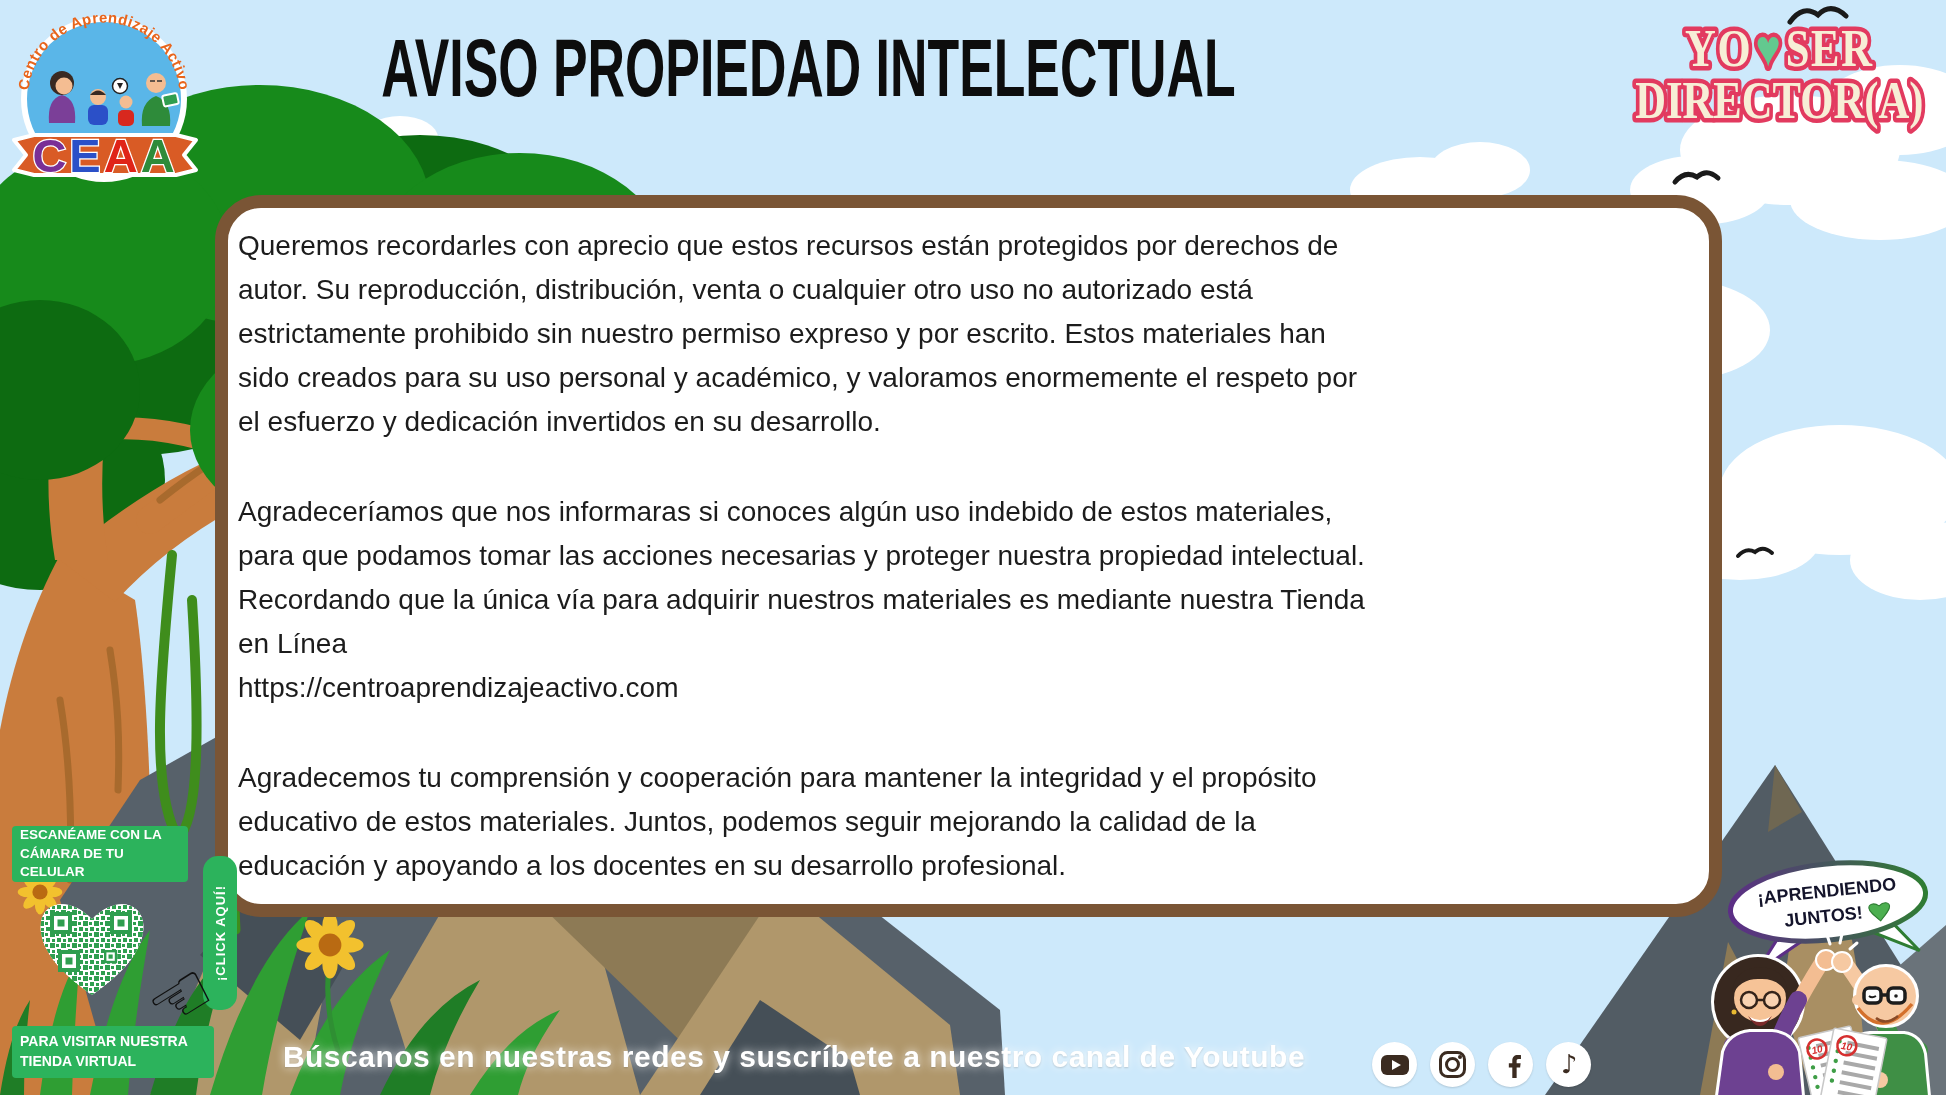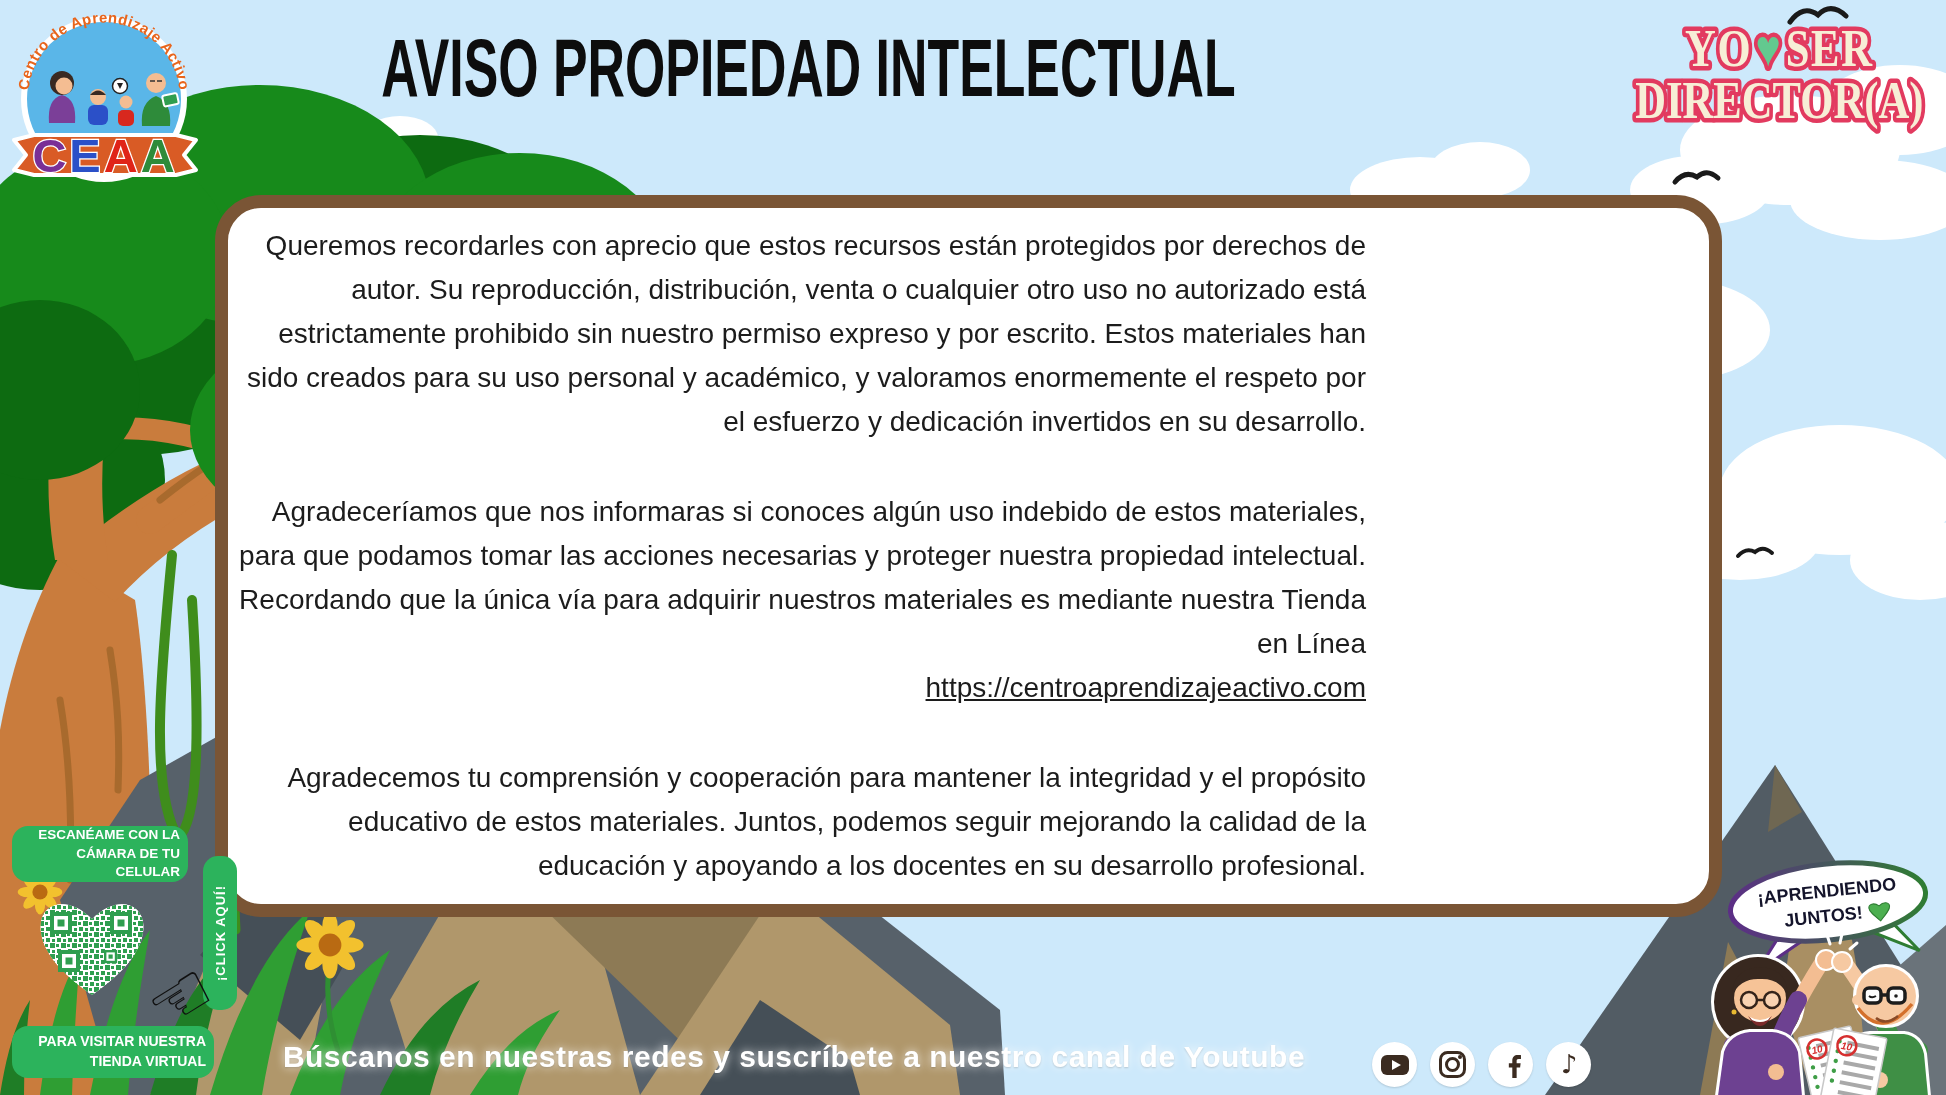--- a/index.html
+++ b/index.html
@@ -3,38 +3,38 @@
 <meta charset="utf-8">
 <style>
   html,body{margin:0;padding:0;background:#9db8c9;}
   .stage{position:relative;width:1946px;height:1095px;background:#cde9fb;overflow:hidden;
          font-family:"Liberation Sans",sans-serif;}
   .scene{position:absolute;left:0;top:0;z-index:1;}
 
   
   .card{position:absolute;left:215px;top:195px;width:1507px;height:722px;background:#ffffff;
         border:13px solid #7a5535;border-radius:46px;box-sizing:border-box;z-index:2;}
-  .card-inner{padding-top:16px;margin-left:10px;width:1128px;text-align:right;color:#1c1c1c;
+  .card-inner{padding-top:16px;margin-left:10px;width:1128px;text-align:left;color:#1c1c1c;
         font-size:28px;line-height:44px;}
   .card-inner p{margin:0;}
   .p1{margin-bottom:46px !important;}
-  .link-line{margin-bottom:46px !important;text-decoration:underline;}
+  .link-line{margin-bottom:46px !important;}
 
   
   .title-wrap{position:absolute;left:215px;top:26px;width:1110px;text-align:right;z-index:4;}
   .title{display:inline-block;font-weight:900;font-size:72px;color:#0d0d0d;letter-spacing:0px;
          transform:scale(0.72,1.14);transform-origin:center;white-space:nowrap;}
 
   
   .ceaa-logo{position:absolute;left:4px;top:4px;z-index:4;}
   .director-logo{position:absolute;left:1612px;top:18px;z-index:4;}
 
   
-  .pill{position:absolute;background:#2cb35c;color:#fff;font-weight:700;text-align:right;
-        border-radius:16px;display:flex;align-items:center;justify-content:center;z-index:3;
+  .pill{position:absolute;background:#2cb35c;color:#fff;font-weight:700;text-align:left;
+        border-radius:4px;display:flex;align-items:center;justify-content:center;z-index:3;
         box-sizing:border-box;padding:4px 8px;}
   .pill1{left:12px;top:826px;width:176px;height:56px;font-size:13.5px;line-height:1.4;}
   .pill2{left:12px;top:1026px;width:202px;height:52px;font-size:14px;line-height:1.4;}
   .qr{position:absolute;left:28px;top:888px;z-index:3;}
   .banner{position:absolute;left:203px;top:856px;width:34px;height:154px;background:#2cb35c;
           border-radius:15px;display:flex;align-items:center;justify-content:center;z-index:3;}
   .banner span{writing-mode:vertical-rl;transform:rotate(180deg);color:#fff;font-weight:800;
           font-size:13px;letter-spacing:1px;white-space:nowrap;}
   .cursor{position:absolute;left:148px;top:962px;z-index:4;font-size:72px;color:#101010;
           transform:rotate(-32deg);font-family:"DejaVu Sans",sans-serif;line-height:1;}

